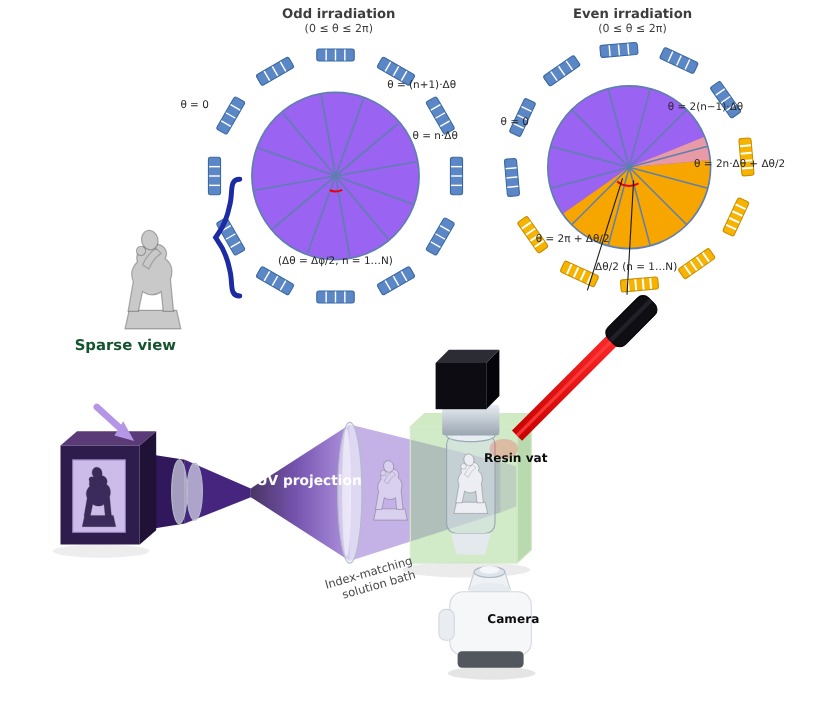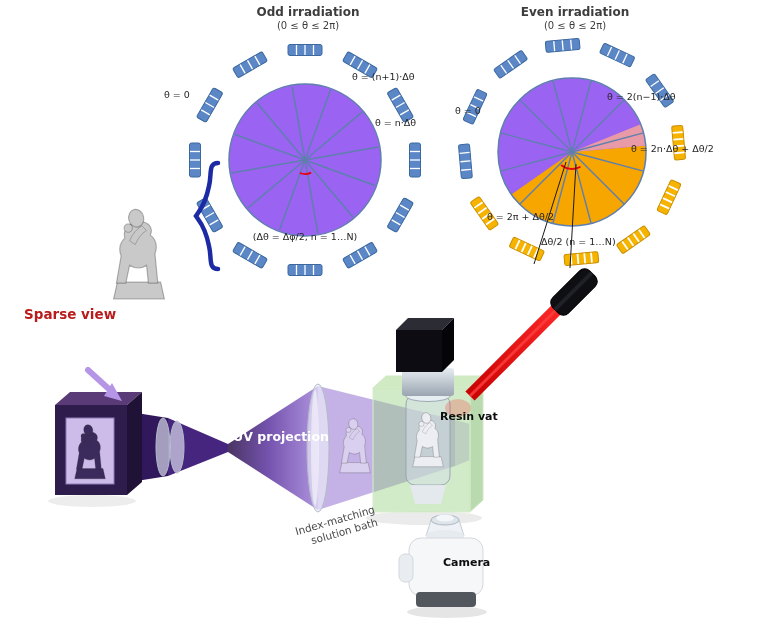--- a/index.html
+++ b/index.html
@@ -7,21 +7,21 @@
   #canvas{position:relative;width:761px;height:642px;background:#fff}
   .abs{position:absolute}
   svg{font-family:"DejaVu Sans",sans-serif}
   .t-title{font-size:12px;font-weight:600;fill:#3d3d3d}
   .t-sub{font-size:10px;fill:#3d3d3d}
   .t-lab{font-size:9.5px;fill:#262626}
   .s-white{fill:#ffffff;font-weight:bold;font-size:12.5px}
   .s-black{fill:#0d0d0d;font-weight:bold;font-size:11px}
   .s-bath{fill:#4a4a4a;font-size:10.5px}
   .lens{fill:rgba(238,241,250,.62);stroke:#b2bcc8;stroke-width:1}
-  .sparse{color:#b91c1c;font-weight:bold;font-size:13.5px;text-align:left;line-height:1.25}
+  .sparse{color:#14532d;font-weight:bold;font-size:13.5px;text-align:right;line-height:1.25}
 </style>
 </head>
 <body>
 
 <div id="canvas">
 
   <svg class="abs" id="odd-svg" style="left:160px;top:0" width="300" height="300" viewBox="0 0 300 300">
     <g id="odd-gen">
         <circle cx="145" cy="160" r="76" fill="#9a63f2" stroke="#5f7fae" stroke-width="1.5"></circle>
         <line x1="145" y1="160" x2="218.36817759940948" y2="147.0632107638137" stroke="#5f7fae" stroke-width="1.5"></line>

